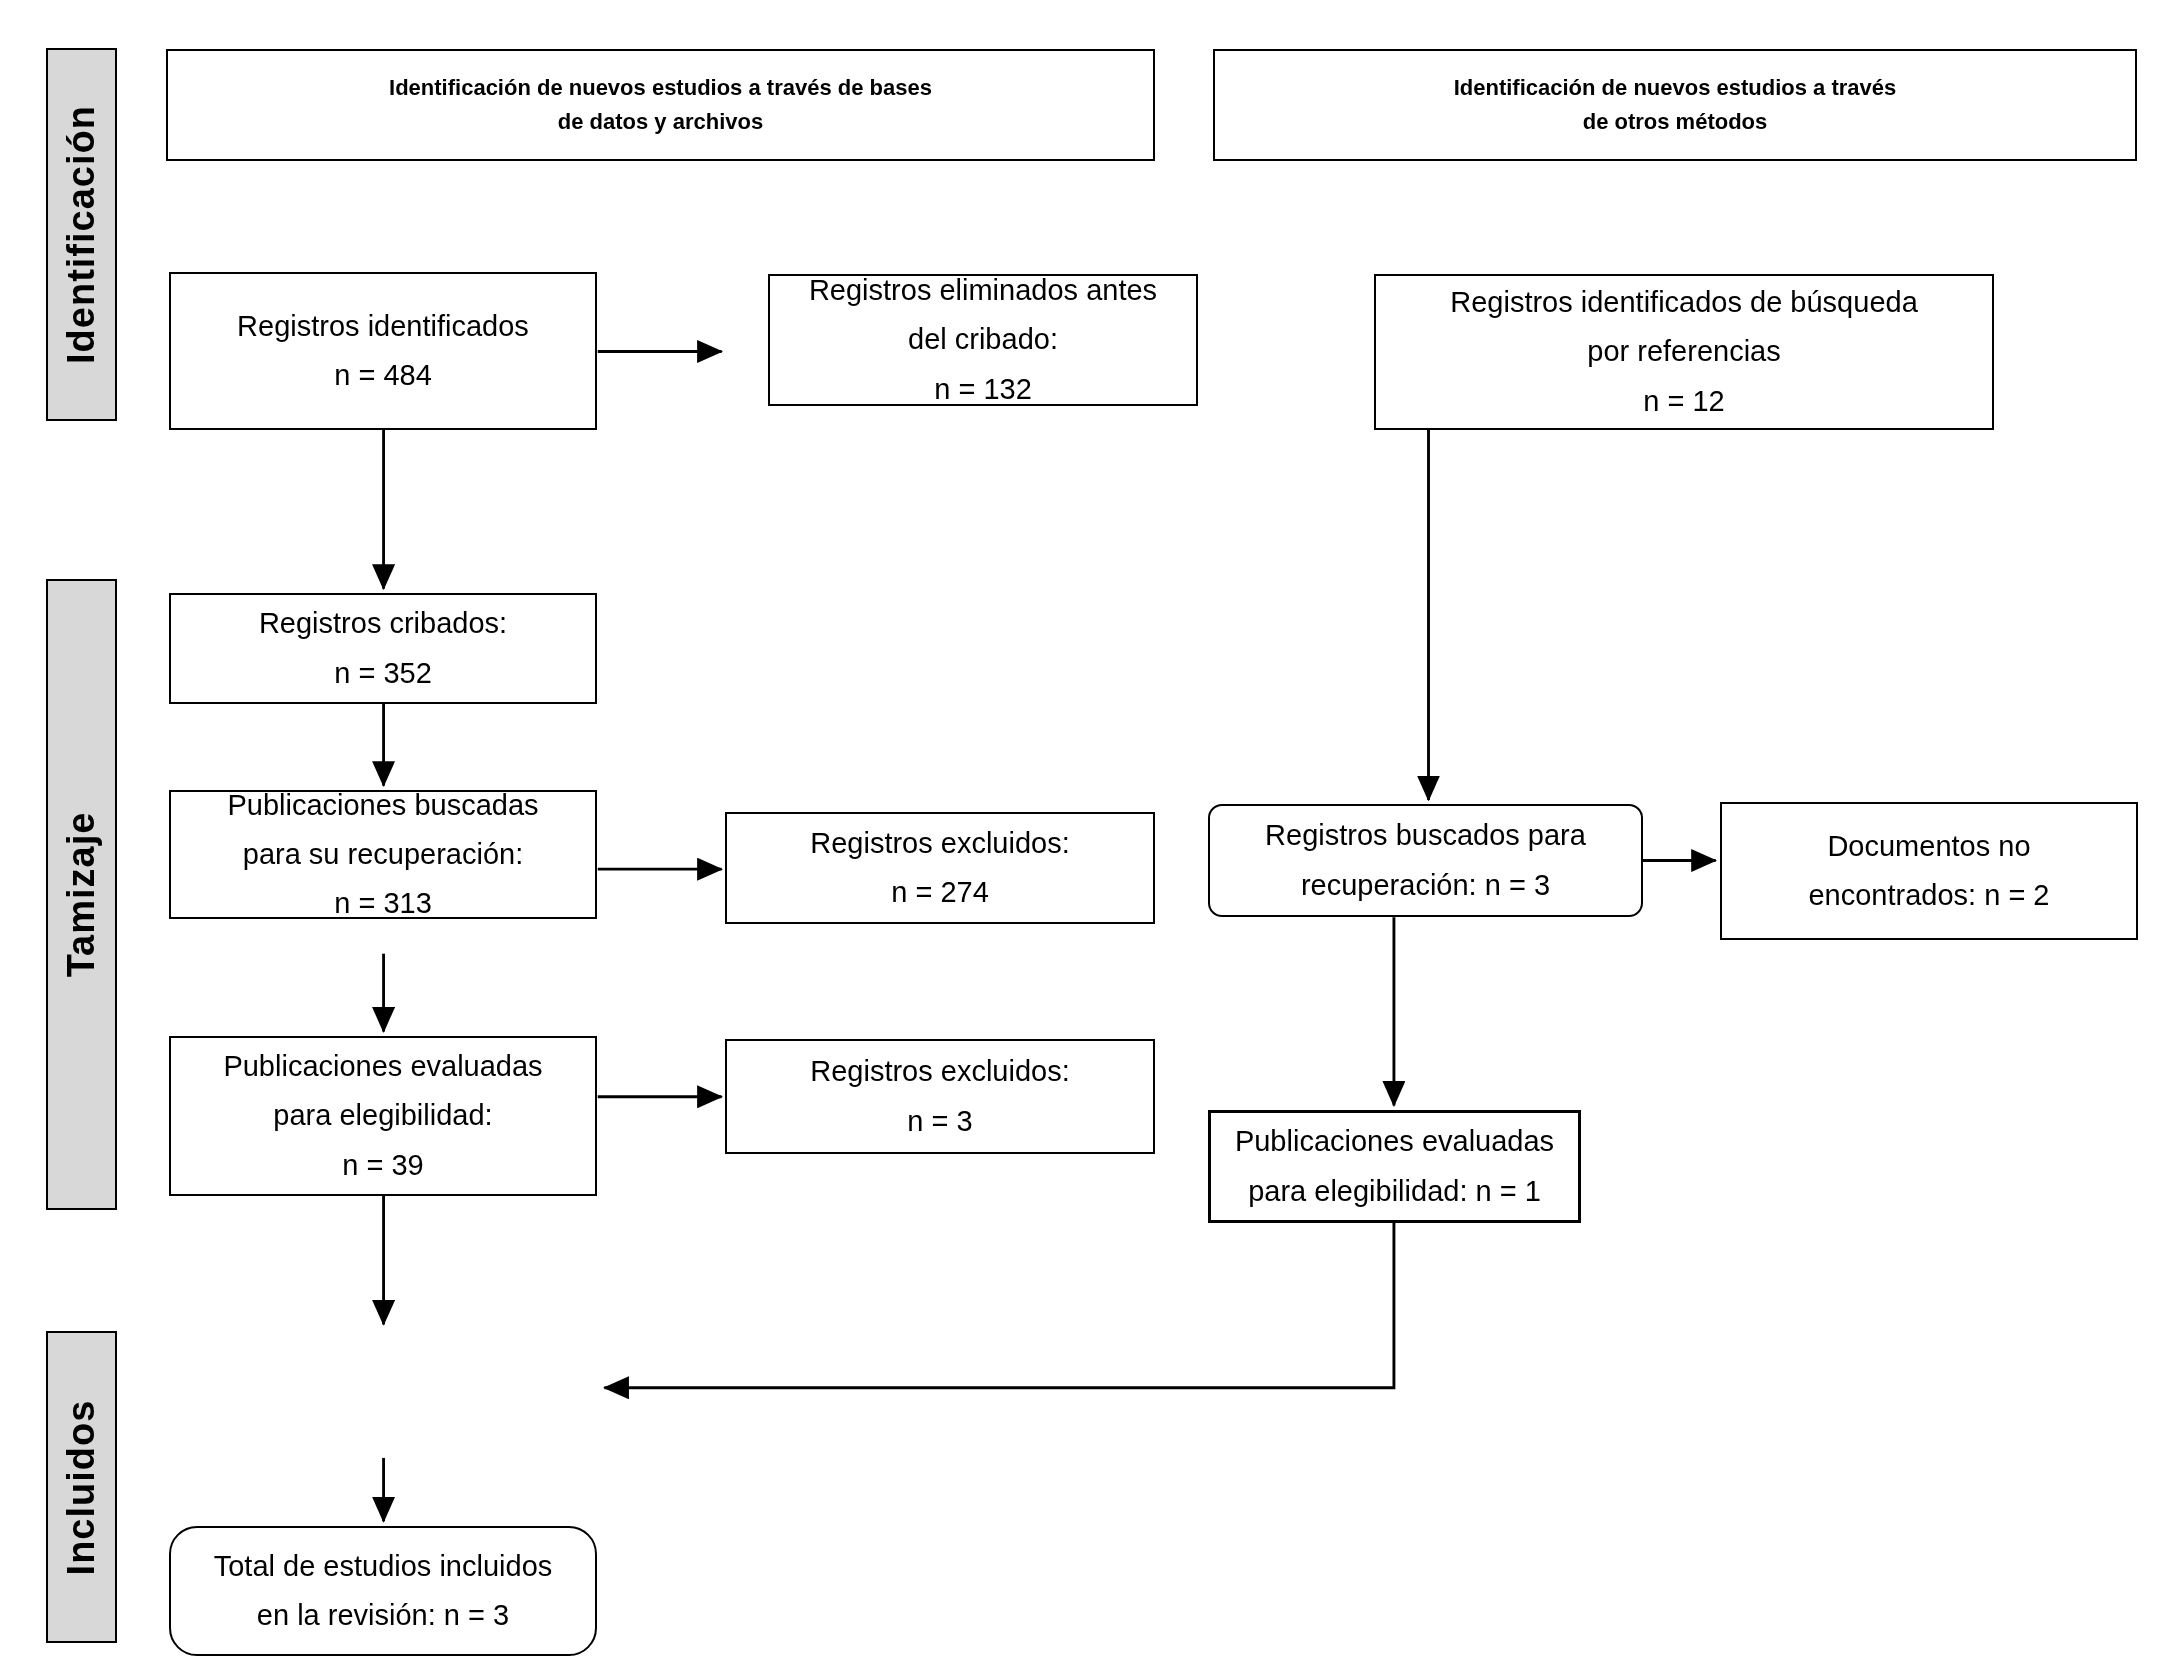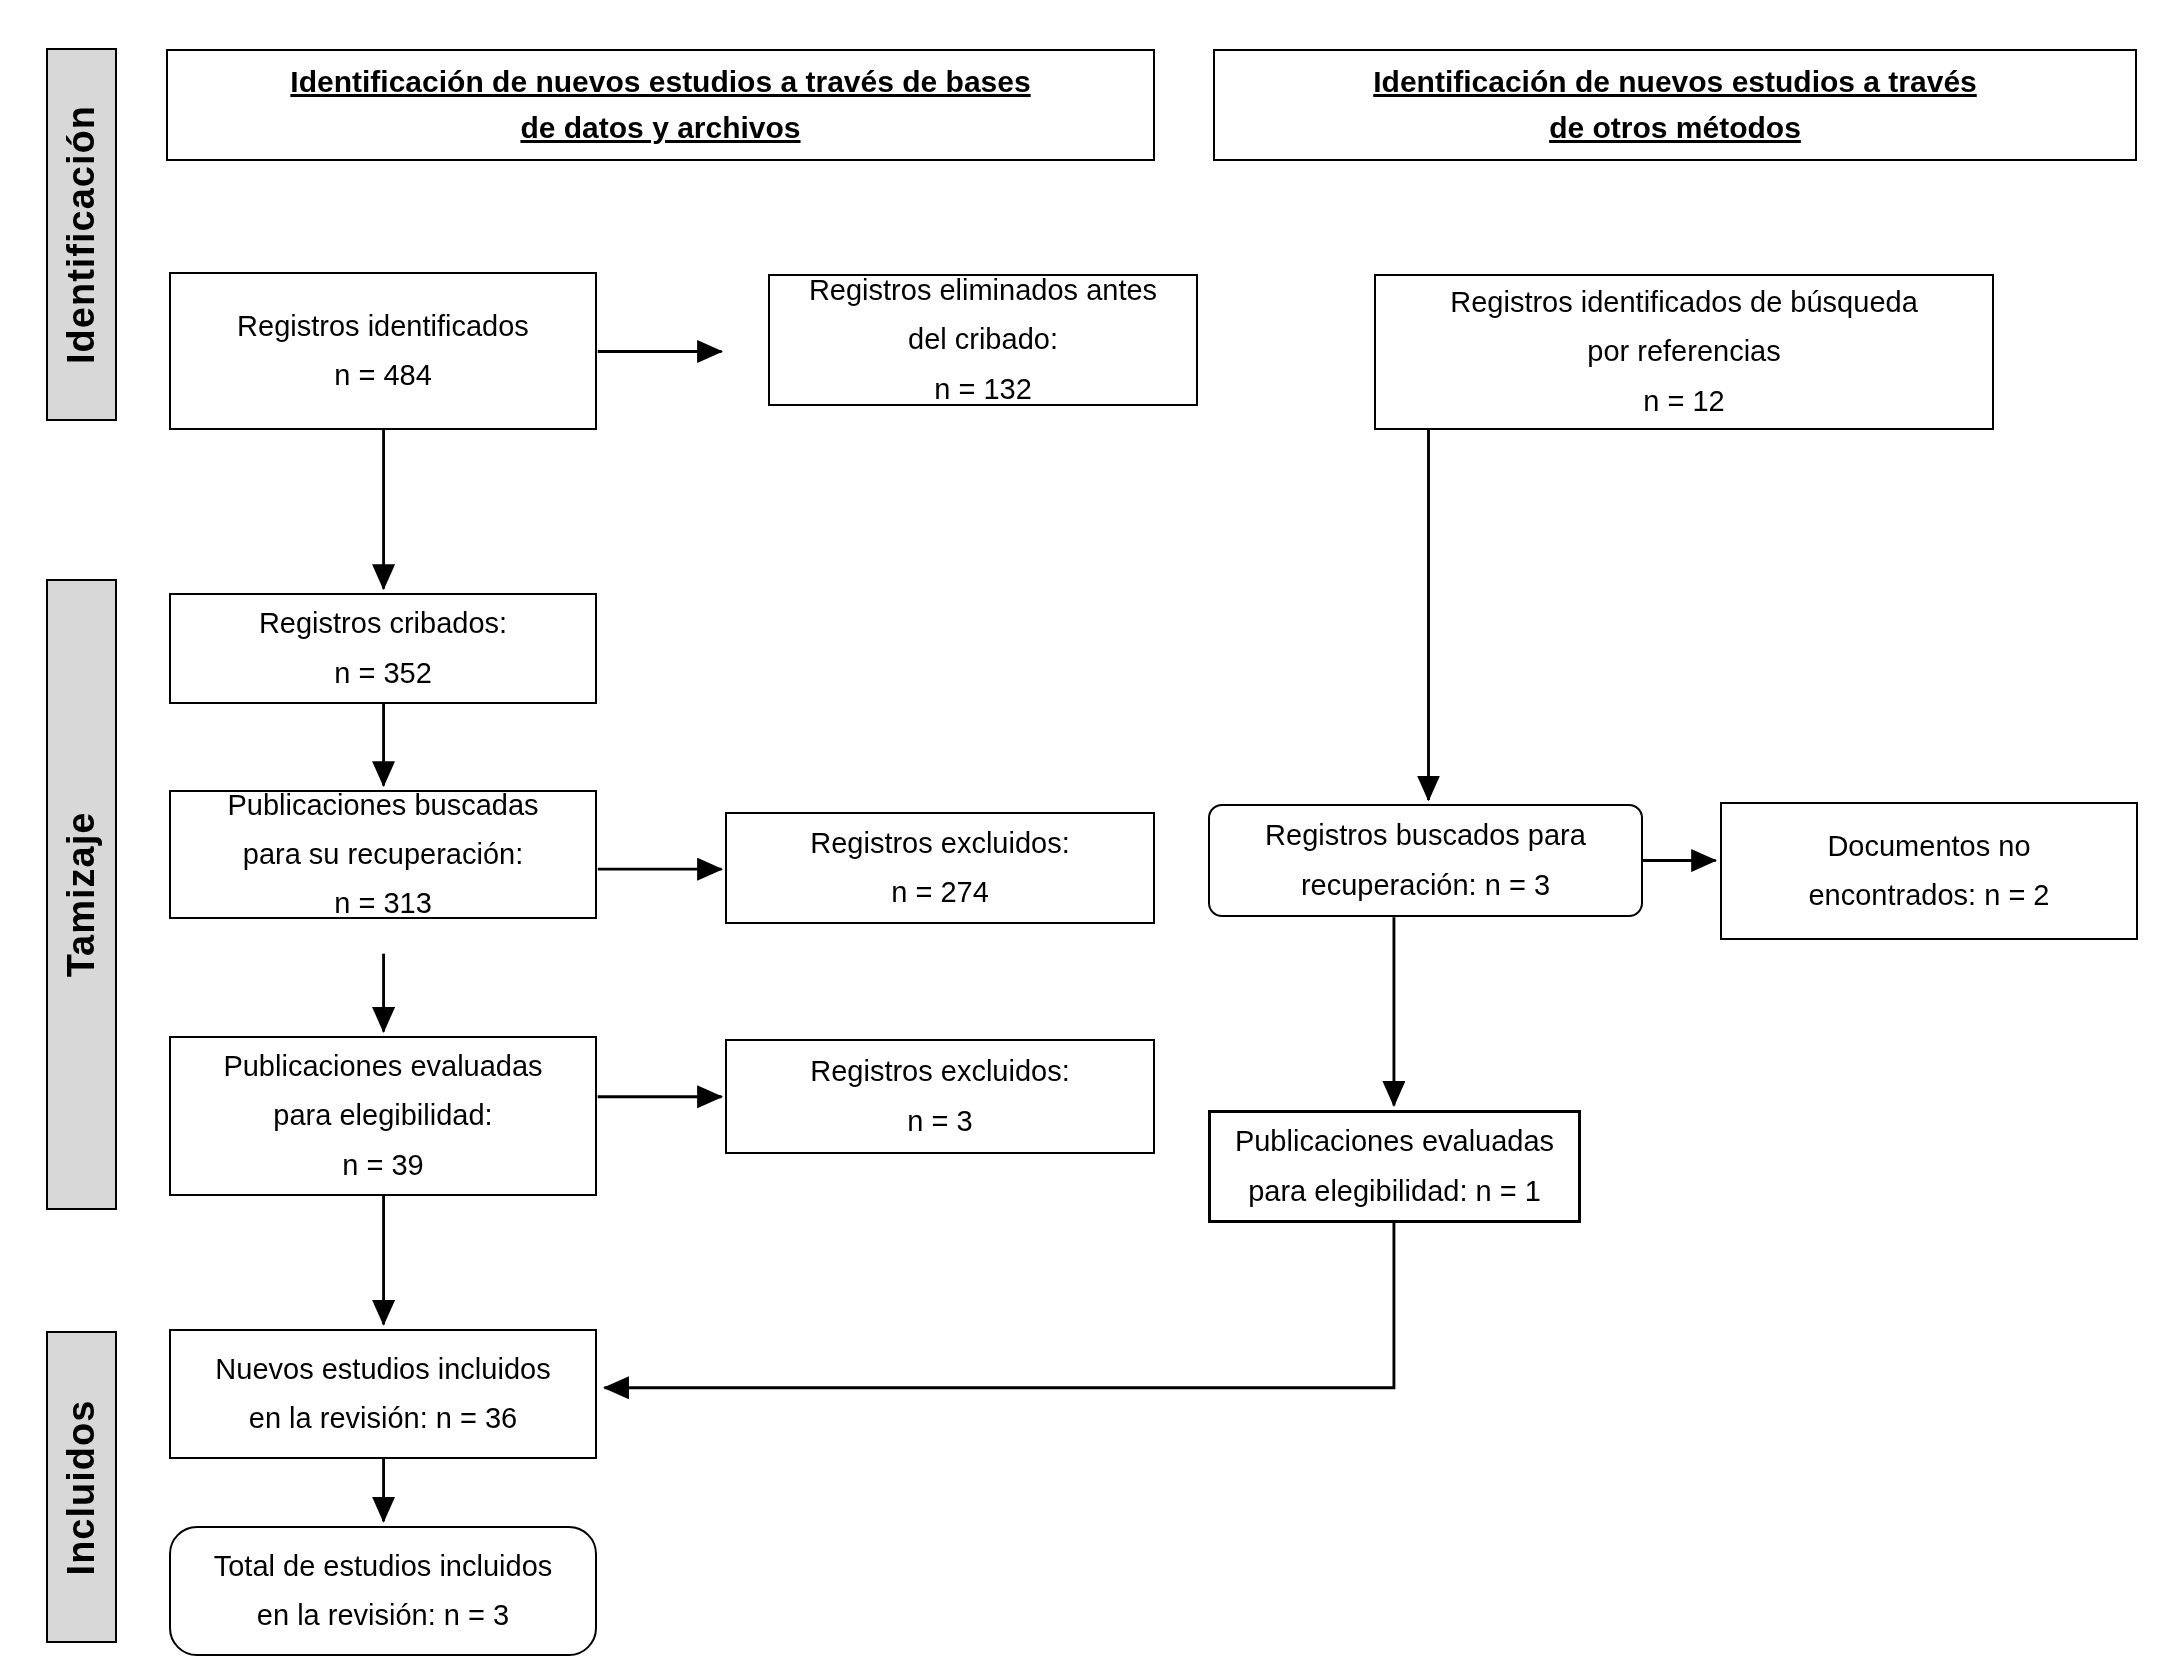--- a/index.html
+++ b/index.html
@@ -42,23 +42,22 @@
     padding: 1.9px 5.8px;
   }
   .box-text {
     white-space: pre-line;
     font-size: 29px;
     line-height: 1.7;
     color: #000000;
   }
   .header .box-text {
     font-weight: bold;
-    font-size: 30px;
+    font-size: 22px;
     line-height: 1.55;
-    text-decoration: underline;
   }
   .sidebar {
     position: absolute;
     box-sizing: border-box;
     border: 2.9px solid #000000;
     background: #d8d8d8;
     display: flex;
     align-items: center;
     justify-content: center;
     z-index: 1;
@@ -140,24 +139,20 @@
   </div>
   <div class="box" style="left:169px; top:1036px; width:428px; height:160px;">
     <span class="box-text">Publicaciones evaluadas
 para elegibilidad:
 n = 39</span>
   </div>
   <div class="box" style="left:725px; top:1039px; width:430px; height:115px;">
     <span class="box-text">Registros excluidos:
 n = 3</span>
   </div>
-  <div class="box" style="left:169px; top:1329px; width:428px; height:130px;">
-    <span class="box-text">Nuevos estudios incluidos
-en la revisión: n = 36</span>
-  </div>
   <div class="box" style="left:169px; top:1526px; width:428px; height:130px;border-radius:28px;">
     <span class="box-text">Total de estudios incluidos
 en la revisión: n = 3</span>
   </div>
 
   <div class="box" style="left:1374px; top:274px; width:620px; height:156px;">
     <span class="box-text">Registros identificados de búsqueda
 por referencias
 n = 12</span>
   </div>

